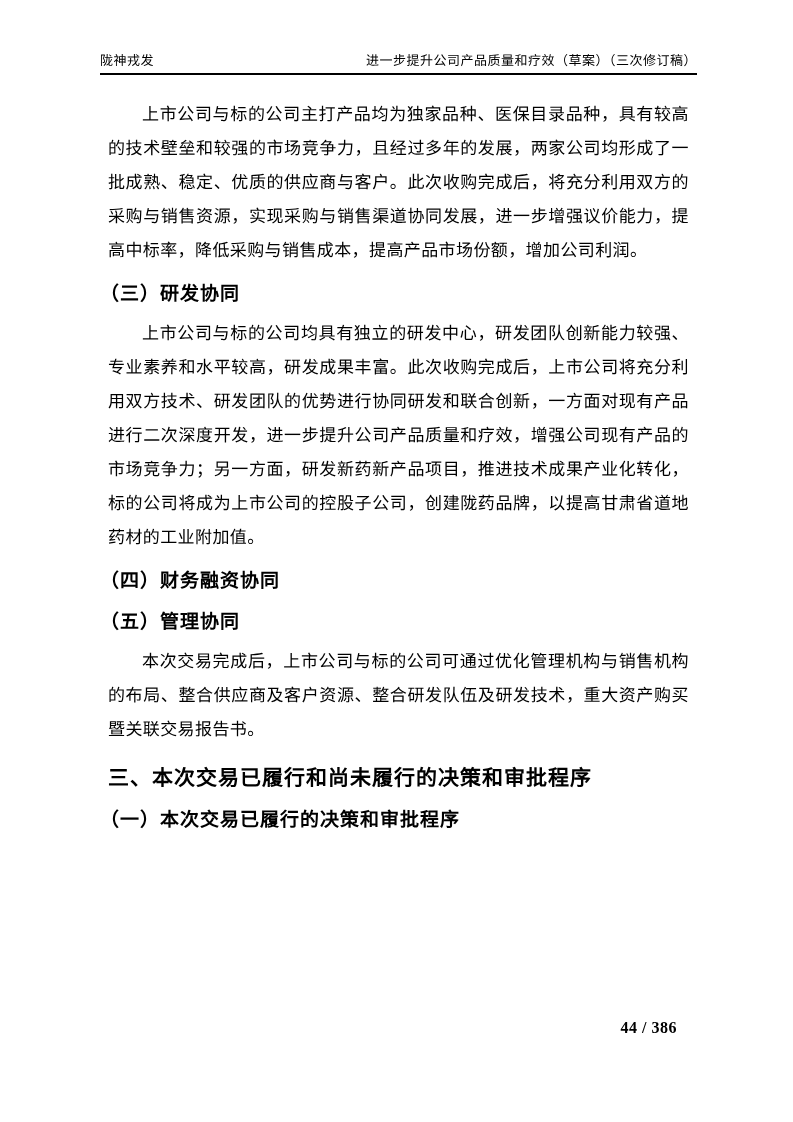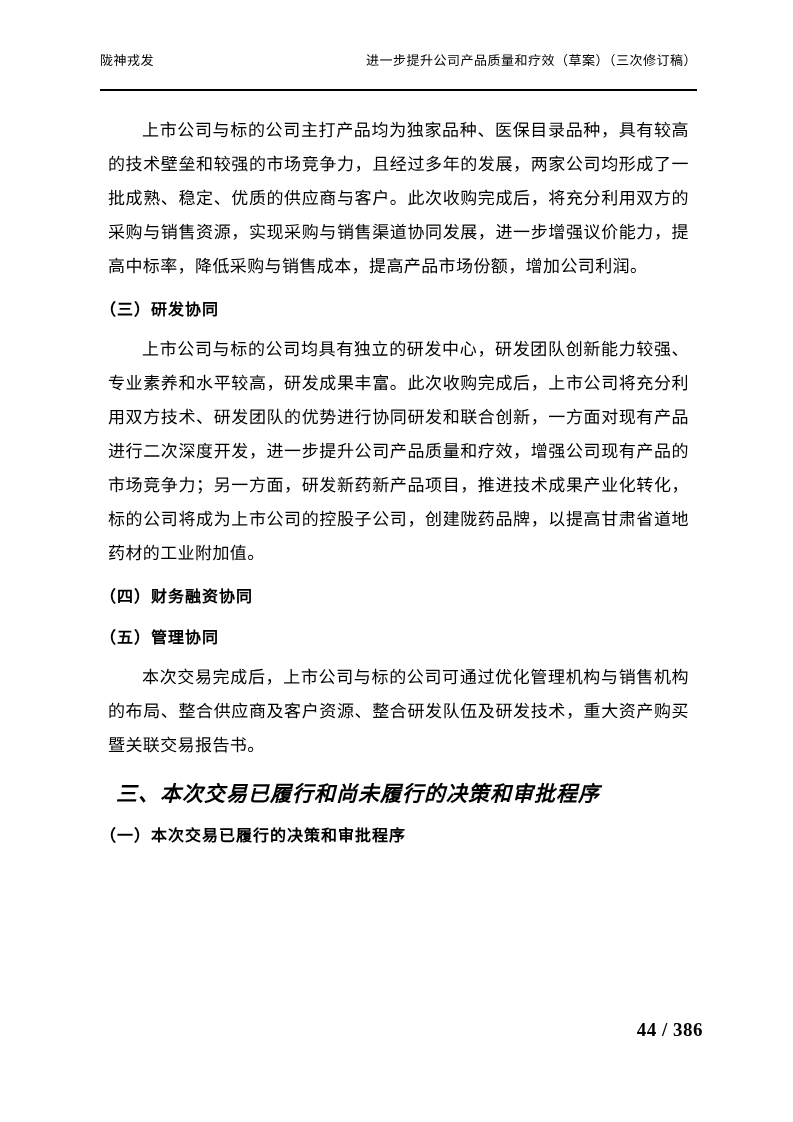--- a/index.html
+++ b/index.html
@@ -18,60 +18,59 @@
     padding: 53px 96px 0 100px;
     font-family: "Liberation Serif", "DejaVu Serif", serif;
     overflow: hidden;
   }
   .header {
     display: flex;
     justify-content: space-between;
     align-items: flex-end;
     font-size: 13px;
     line-height: 16px;
-    padding-bottom: 20px;
+    padding-bottom: 4px;
     border-bottom: 2px solid #000000;
     letter-spacing: 0.5px;
   }
   .header .h-left  { white-space: nowrap; }
   .header .h-right { white-space: nowrap; }
   .content {
     margin-top: 23px;
   }
   .para {
     font-size: 17px;
     line-height: 34px;
     text-align: justify;
     text-indent: 2em;
     margin: 8px;
     letter-spacing: 0.4px;
     word-break: break-all;
   }
   .h2 {
     font-family: "Liberation Sans", "DejaVu Sans", sans-serif;
-    font-size: 16px;
+    font-size: 19px;
     font-weight: bold;
     line-height: 30px;
     margin: 11px 0 8px 0;
     letter-spacing: 1px;
   }
   .h1 {
     font-family: "Liberation Sans", "DejaVu Sans", sans-serif;
     font-size: 21px;
     font-weight: bold;
     line-height: 32px;
-    margin: 15px 0 10px 16px;
+    margin: 15px 0 10px 8px;
     letter-spacing: 1px;
-    font-style: italic;
   }
   .footer {
     position: absolute;
     top: 1019px;
-    right: 90px;
-    font-size: 19px;
+    right: 116px;
+    font-size: 16px;
     font-weight: bold;
     letter-spacing: 0.5px;
   }
 </style>
 </head>
 <body>
 
 <div class="page">
 
   <div class="header">

